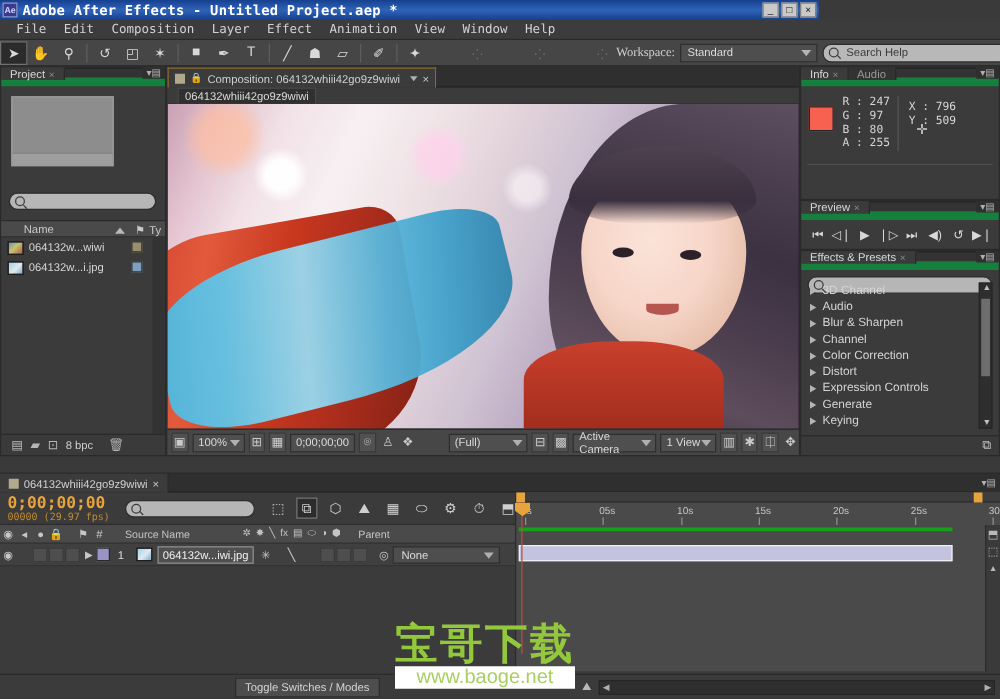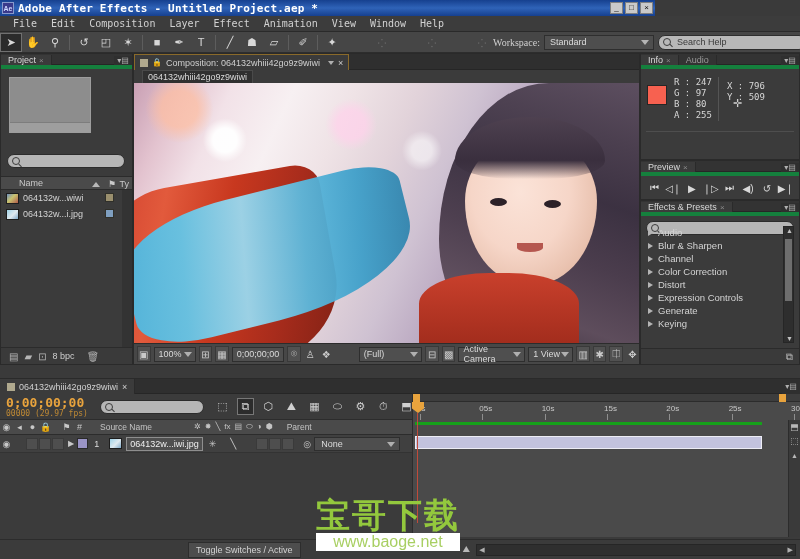--- a/index.html
+++ b/index.html
@@ -84,22 +84,22 @@
     border:1.4px solid #3d3d3d;border-radius:50%;
   }
   .search-help .mag:after{
     content:'';position:absolute;right:-3px;bottom:-2px;width:4px;height:1.4px;
     background:#3d3d3d;transform:rotate(45deg);
   }
 
   
   .panel { position:absolute; background:#3b3b3b; border:1px solid #2a2a2a; }
   .tabstrip {
-    height:15px; background:#333333; display:flex; align-items:flex-end;
-    border-bottom:4px solid #15803d;
+    height:15px; background:#333333; display:flex; align-items:flex-start;
+    border-bottom:7px solid #15803d;
   }
   .tab {
     display:flex; align-items:center; gap:3px; padding:0 7px;
     font-size:9px; color:#9a9a9a; background:#333333;
     border-right:1px solid #2a2a2a;
   }
   .tab.active { background:#3b3b3b; color:#d8d8d8; }
   .tab .x { font-size:8px; color:#8b8b8b; }
   .tabfill { flex:1; background:#2f2f2f; border-bottom:1px solid #262626; }
   .panelmenu {
@@ -682,20 +682,24 @@
       <div class="tabfill"></div>
       <div class="panelmenu">▾▤</div>
     </div>
     <div class="fx-search">
       <span class="mag"></span>
       <span></span>
     </div>
     <div class="fx-list" id="fx-list">
         <div class="fx-row">
           <span class="tri"></span>
+          <span>3D Channel</span>
+        </div>
+        <div class="fx-row">
+          <span class="tri"></span>
           <span>Audio</span>
         </div>
         <div class="fx-row">
           <span class="tri"></span>
           <span>Blur &amp; Sharpen</span>
         </div>
         <div class="fx-row">
           <span class="tri"></span>
           <span>Channel</span>
         </div>
@@ -838,21 +842,21 @@
       <div class="render-bar"></div>
       <div class="layer-bar"></div>
     </div>
     <div class="tl-rightcol">
       <div style="color:#b8b8b8;font-size:9px;text-align:center;margin-top:2px;">⬒</div>
       <div style="color:#b8b8b8;font-size:9px;text-align:center;margin-top:4px;">⬚</div>
       <div style="color:#b8b8b8;font-size:7px;text-align:center;margin-top:6px;">▲</div>
     </div>
 
     <div class="tl-bottom">
-      <span class="toggle-btn">Toggle Switches / Active</span>
+      <span class="toggle-btn">Toggle Switches / Modes</span>
       <span style="width:150px;"></span>
       <span style="color:#b8b8b8;font-size:9px;">⛰</span>
       <span class="hscroll">
         <span>◀</span>
         <span>▶</span>
       </span>
     </div>
   </div>
 
   <div class="watermark">

